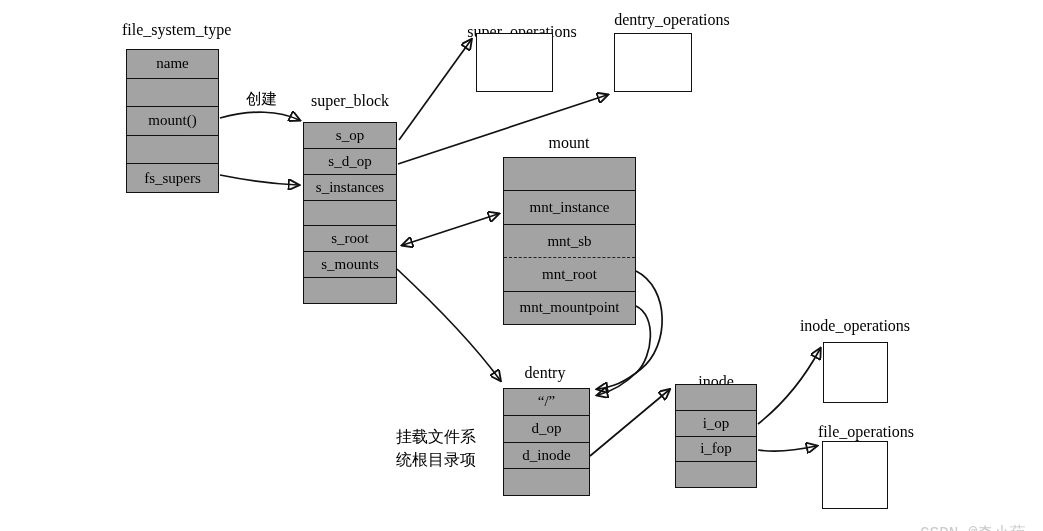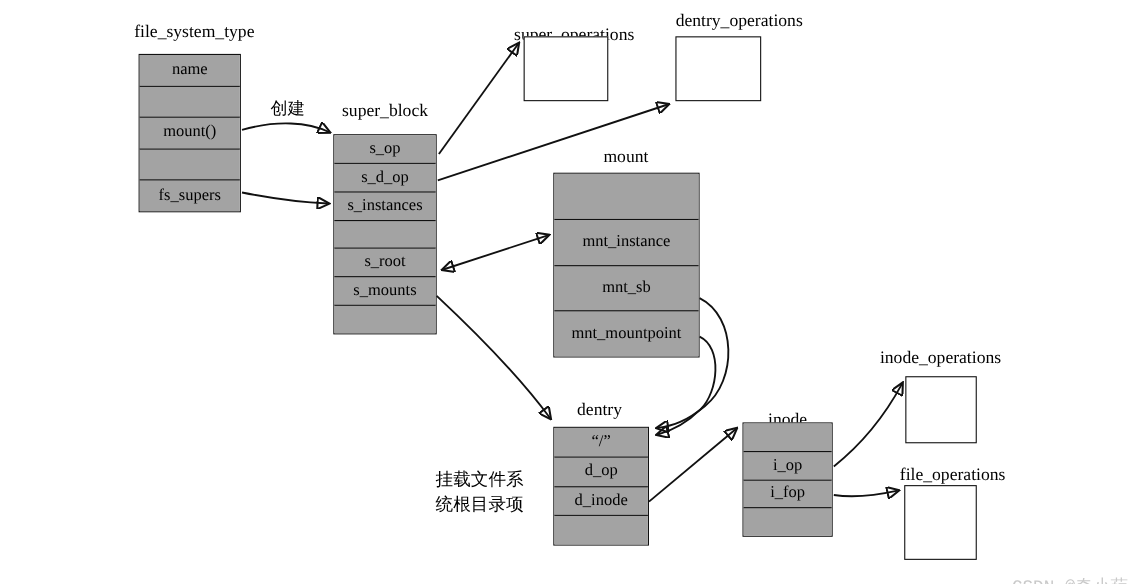--- a/index.html
+++ b/index.html
@@ -54,20 +54,21 @@
     <div class="row"></div>
     <div class="row">s_root</div>
     <div class="row">s_mounts</div>
     <div class="row"></div>
   </div>
 
   <div class="struct" style="left:503px; top:157px; width:133px; height:168px;">
     <div class="row"></div>
     <div class="row">mnt_instance</div>
     <div class="row">mnt_sb</div>
+    <div class="row dashed-top">mnt_root</div>
     <div class="row">mnt_mountpoint</div>
   </div>
 
   <div class="struct" style="left:503px; top:388px; width:87px; height:108px;">
     <div class="row">“/”</div>
     <div class="row">d_op</div>
     <div class="row">d_inode</div>
     <div class="row"></div>
   </div>
 

